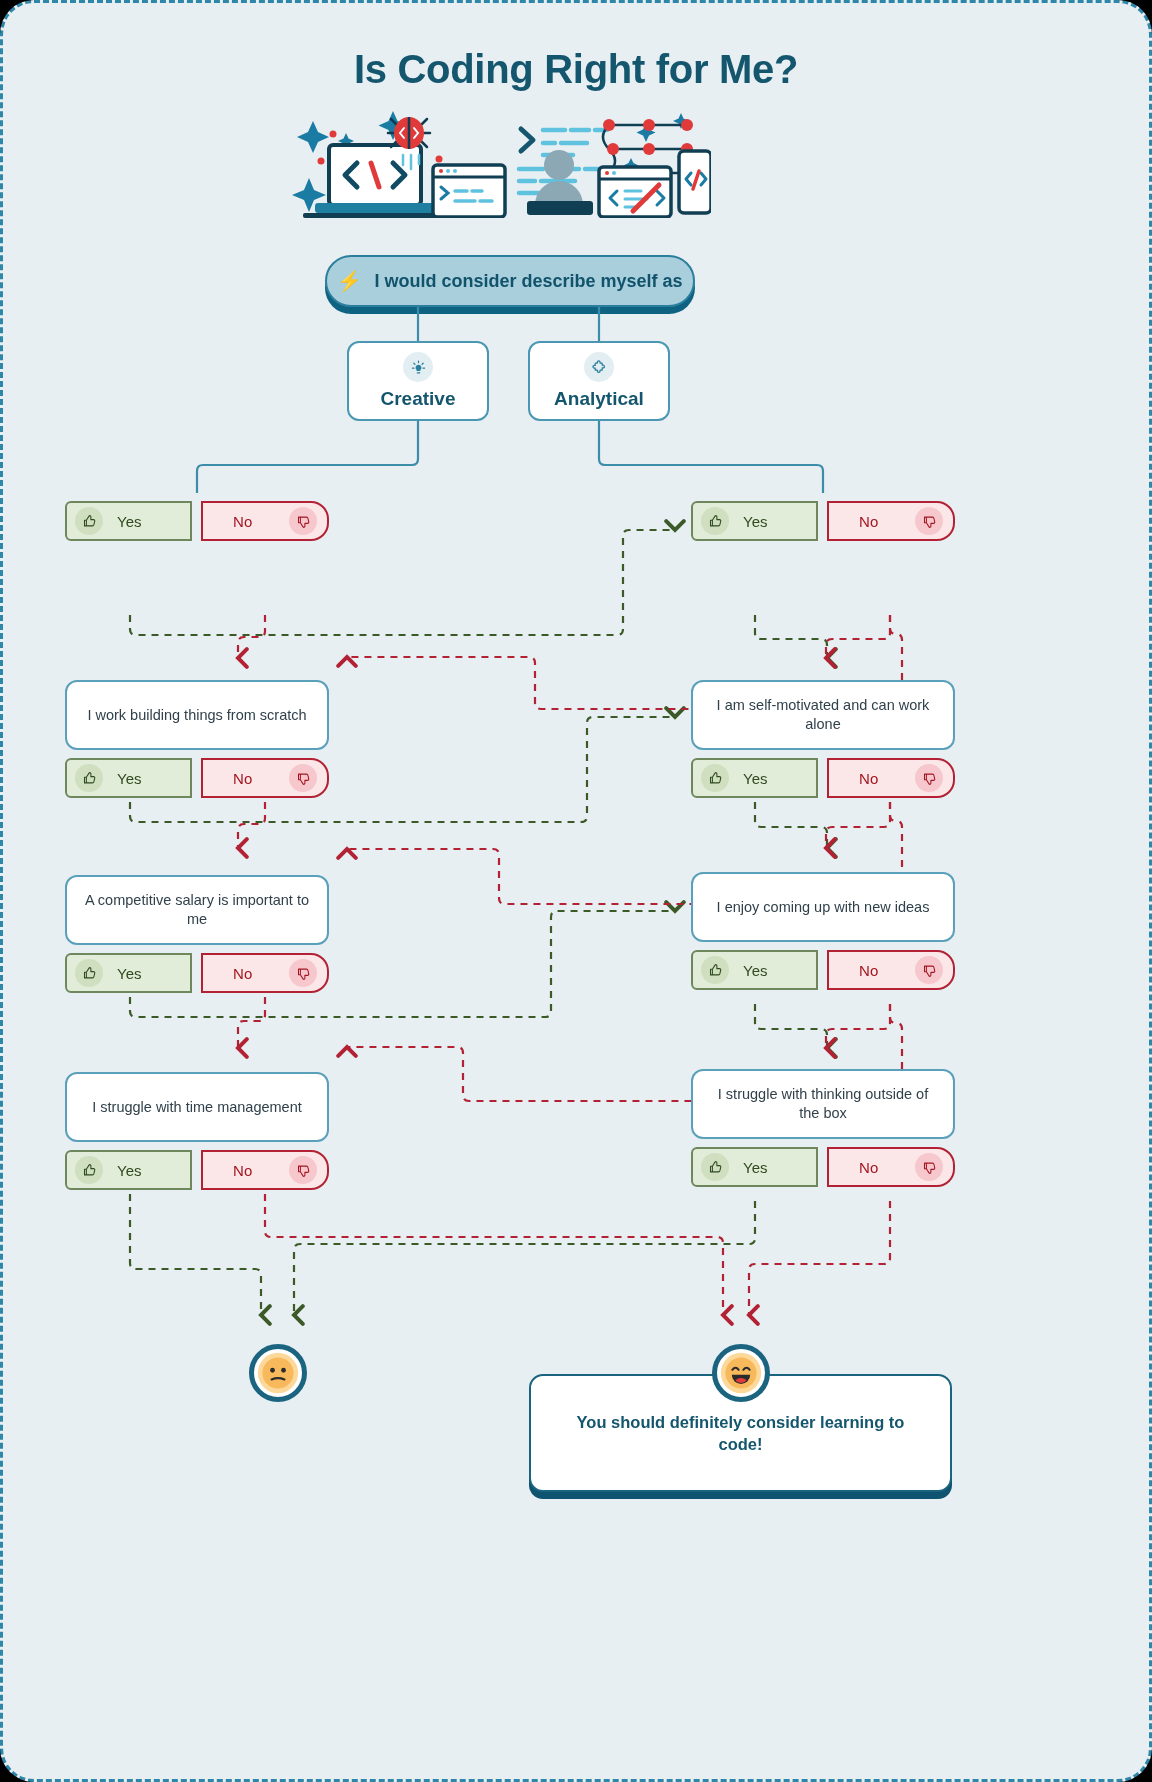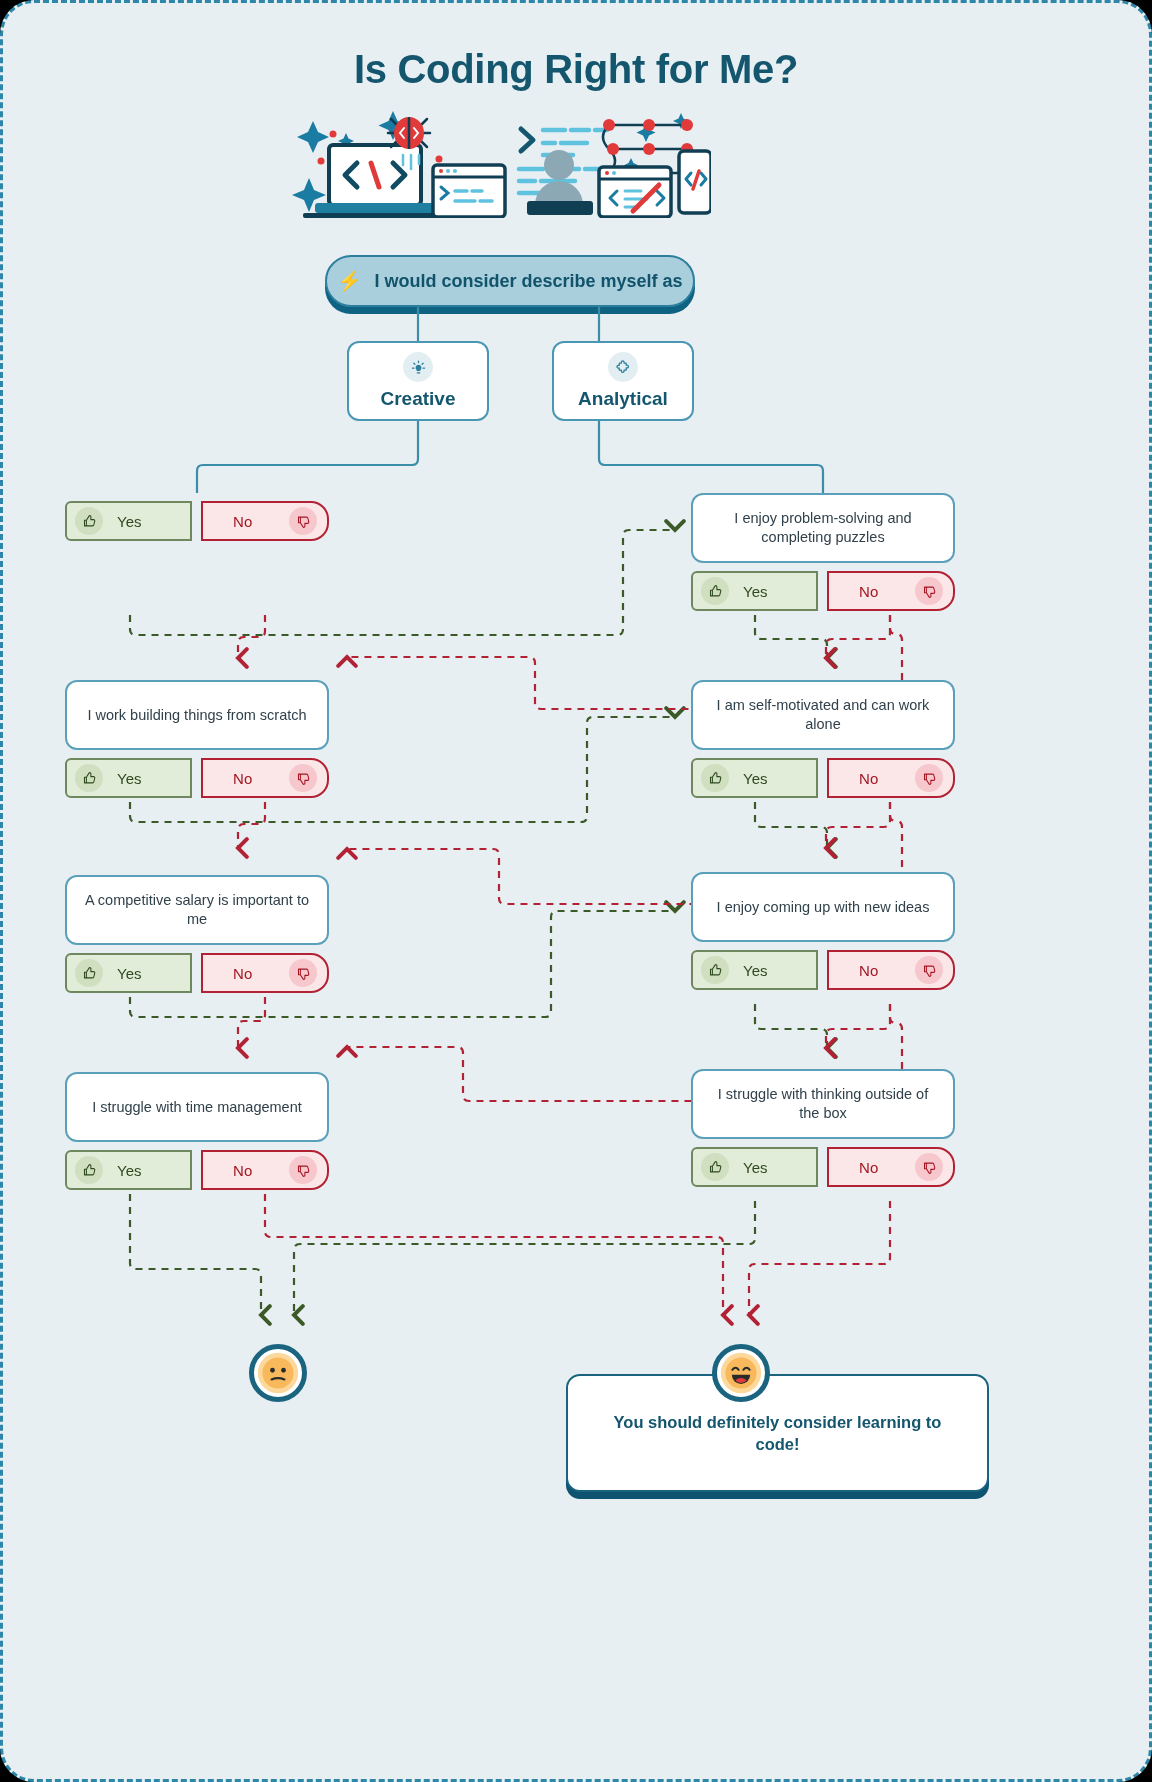--- a/index.html
+++ b/index.html
@@ -49,21 +49,21 @@
     background: #fff; border: 2px solid #4a97b3; border-radius: 12px;
     display: flex; flex-direction: column; align-items: center;
     justify-content: center; gap: 6px;
   }
   .cat .cicon {
     width: 30px; height: 30px; border-radius: 50%;
     background: #e3eef3; display: flex; align-items: center; justify-content: center;
   }
   .cat .clabel { font-size: 19px; color: #14566e; font-weight: 600; }
   #cat-creative { left: 344px; top: 338px; }
-  #cat-analytical { left: 525px; top: 338px; margin-left: 24px; }
+  #cat-analytical { left: 525px; top: 338px; }
 
   
   .qcard { position: absolute; width: 264px; }
   .qbox {
     background: #fff; border: 2px solid #5ba0ba; border-radius: 12px;
     height: 70px; display: flex; align-items: center; justify-content: center;
     padding: 4px 14px; text-align: center;
     font-size: 14.5px; color: #31414b; line-height: 1.28;
   }
   .btn-row { display: flex; margin-top: 8px; gap: 9px; }
@@ -396,21 +396,20 @@
         <span class="pill-ic">
           <svg viewBox="0 0 24 24" width="15" height="15" fill="none" stroke="#a31621" stroke-width="1.7" stroke-linejoin="round">
               <path d="M7 14V5H4v9zM7 14l4.2 6.6c.9 1.4 3 .8 3-.9V15h4.3c1.3 0 2.2-1.2 1.9-2.4l-1.4-5.8C18.8 5.8 17.9 5 16.8 5H7z"></path>
             </svg>
         </span>
       </div>
     </div>
   </div>
 
   <div class="qcard" style="left:688px; top:490px;">
-    <div class="qbox">I enjoy problem-solving and completing puzzles</div>
     <div class="btn-row">
       <div class="btn yes">
         <span class="pill-ic">
           <svg viewBox="0 0 24 24" width="15" height="15" fill="none" stroke="#2f4a1e" stroke-width="1.7" stroke-linejoin="round">
               <path d="M7 10v9H4v-9zM7 10l4.2-6.6c.9-1.4 3-.8 3 .9V9h4.3c1.3 0 2.2 1.2 1.9 2.4l-1.4 5.8c-.2 1-1.1 1.8-2.2 1.8H7z"></path>
             </svg>
         </span>
         <span class="lbl">Yes</span>
       </div>
       <div class="btn no">
@@ -503,17 +502,17 @@
   <div class="emoji-badge" style="left:709px; top:1341px;">
     <svg viewBox="0 0 48 48" width="44" height="44">
       <circle cx="24" cy="24" r="22" fill="#fcd99a"></circle>
       <circle cx="24" cy="24" r="17" fill="#f7b95c"></circle>
       <path d="M14.5 20.5 q3.5 -4.5 7 0" fill="none" stroke="#2b2b2b" stroke-width="2.2" stroke-linecap="round"></path>
       <path d="M26.5 20.5 q3.5 -4.5 7 0" fill="none" stroke="#2b2b2b" stroke-width="2.2" stroke-linecap="round"></path>
       <path d="M14 26 h20 a10 10 0 0 1 -20 0z" fill="#2b2b2b"></path>
       <path d="M18 32.5 a6.5 5 0 0 1 12 0 a9 9 0 0 1 -12 0z" fill="#e03a3a"></path>
     </svg>
   </div>
-  <div class="result" style="left:526px; top:1371px;margin-left:37px;">
+  <div class="result" style="left:526px; top:1371px;">
     <span>You should definitely consider learning to code!</span>
   </div>
 
 </div>
 
 </body></html>

